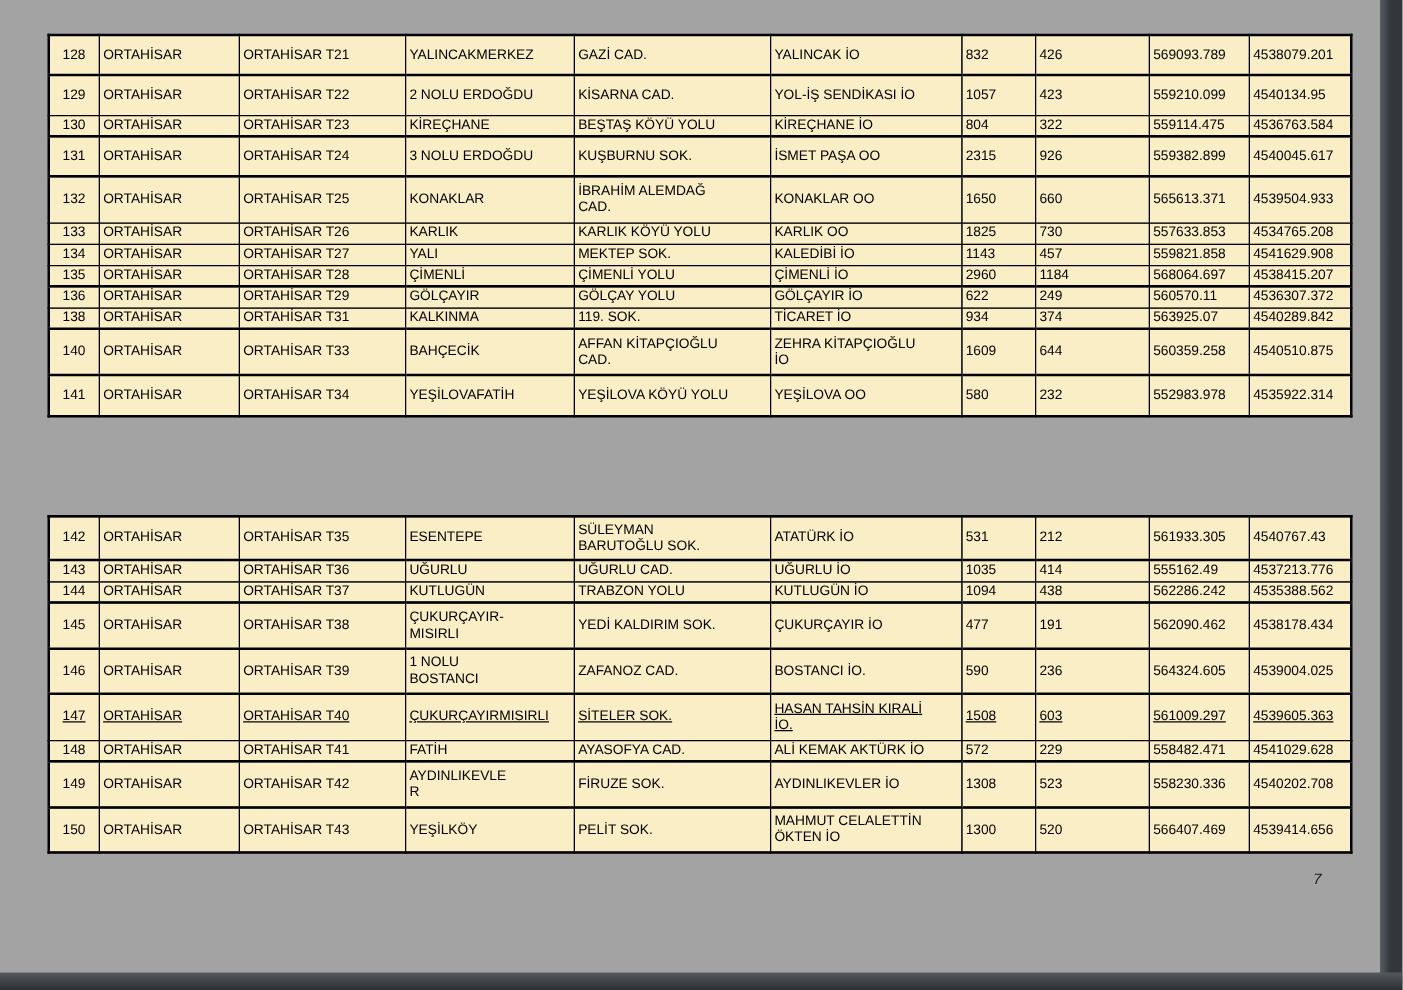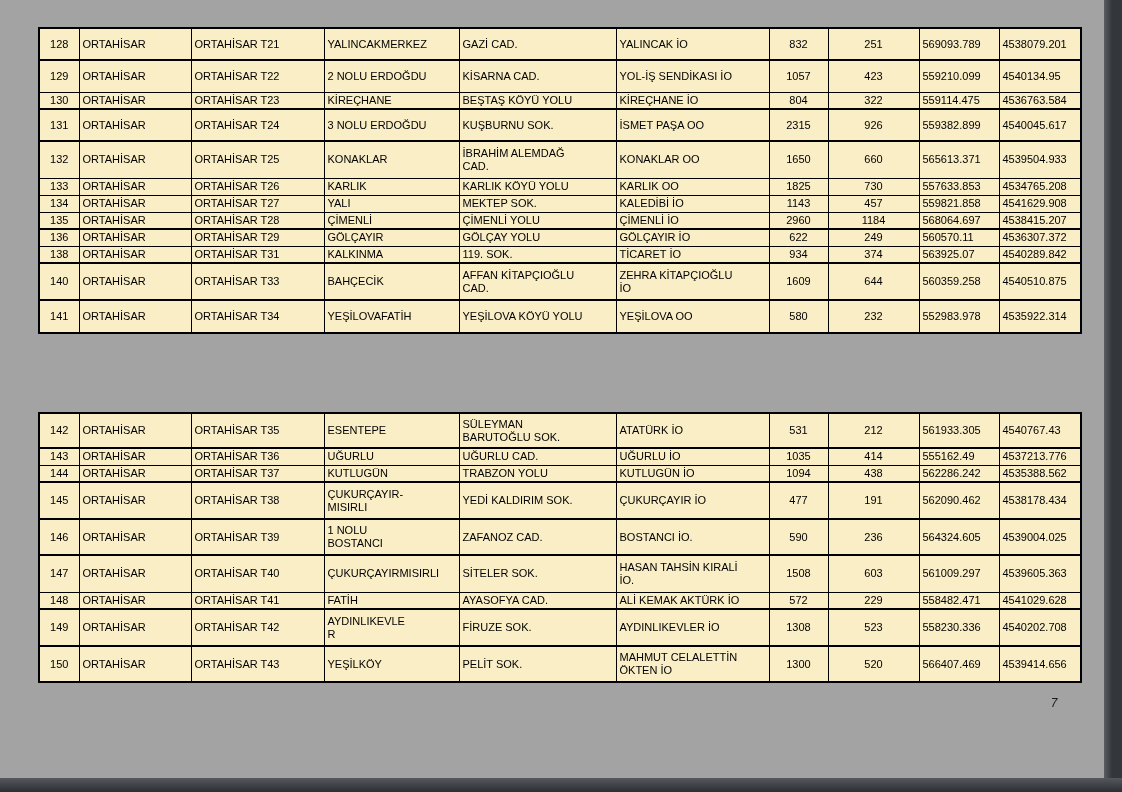--- a/index.html
+++ b/index.html
@@ -34,21 +34,21 @@
     font-family:"Liberation Sans",sans-serif;
     font-size:11px;line-height:13px;
     padding:1px 3px;
     vertical-align:middle;
     overflow:hidden;
     white-space:pre-line;
   }
   table.data tr.thick-bottom td{border-bottom-width:2px;}
   td.c1{text-align:center;vertical-align:bottom;padding-bottom:3px;}
   td.c2{vertical-align:bottom;padding-bottom:3px;}
-  td.c7,td.c8{text-align:center;}
+  td.c7,td.c8{}
   td.c9,td.c10{padding-left:4px;}
   td.vtop{vertical-align:top;padding-top:1px;}
   .page-number{
     position:absolute;left:1044px;top:696px;width:20px;
     text-align:center;font-style:italic;font-size:12px;color:#1a1a1a;
   }
 </style>
 </head>
 <body>
 
@@ -70,21 +70,21 @@
       </colgroup>
       <tbody>
           <tr class="thick-bottom" style="height: 32px;">
             <td class="c1">128</td>
             <td class="c2">ORTAHİSAR</td>
             <td class="c3">ORTAHİSAR T21</td>
             <td class="c4 vtop">YALINCAKMERKEZ</td>
             <td class="c5">GAZİ CAD.</td>
             <td class="c6">YALINCAK İO</td>
             <td class="c7">832</td>
-            <td class="c8">251</td>
+            <td class="c8">426</td>
             <td class="c9">569093.789</td>
             <td class="c10">4538079.201</td>
           </tr>
           <tr style="height: 32px;">
             <td class="c1">129</td>
             <td class="c2">ORTAHİSAR</td>
             <td class="c3">ORTAHİSAR T22</td>
             <td class="c4 vtop">2 NOLU ERDOĞDU</td>
             <td class="c5">KİSARNA CAD.</td>
             <td class="c6">YOL-İŞ SENDİKASI İO</td>
@@ -291,21 +291,21 @@
             <td class="c3">ORTAHİSAR T39</td>
             <td class="c4 vtop">1 NOLU
 BOSTANCI</td>
             <td class="c5">ZAFANOZ CAD.</td>
             <td class="c6">BOSTANCI İO.</td>
             <td class="c7">590</td>
             <td class="c8">236</td>
             <td class="c9">564324.605</td>
             <td class="c10">4539004.025</td>
           </tr>
-          <tr style="height: 37px;">
+          <tr style="height: 37px; text-decoration: underline;">
             <td class="c1">147</td>
             <td class="c2">ORTAHİSAR</td>
             <td class="c3">ORTAHİSAR T40</td>
             <td class="c4 vtop">ÇUKURÇAYIRMISIRLI</td>
             <td class="c5">SİTELER SOK.</td>
             <td class="c6">HASAN TAHSİN KIRALİ
 İO.</td>
             <td class="c7">1508</td>
             <td class="c8">603</td>
             <td class="c9">561009.297</td>

